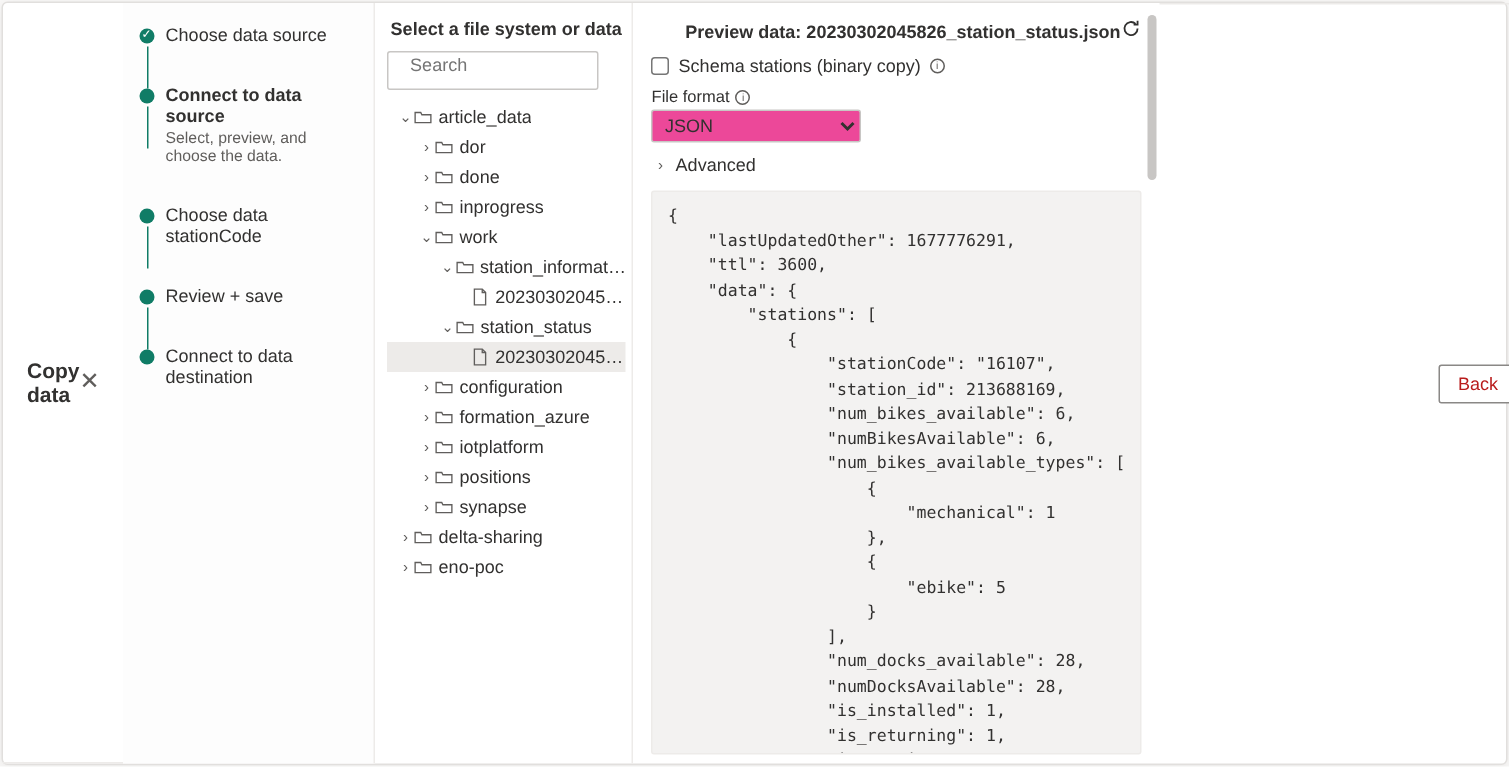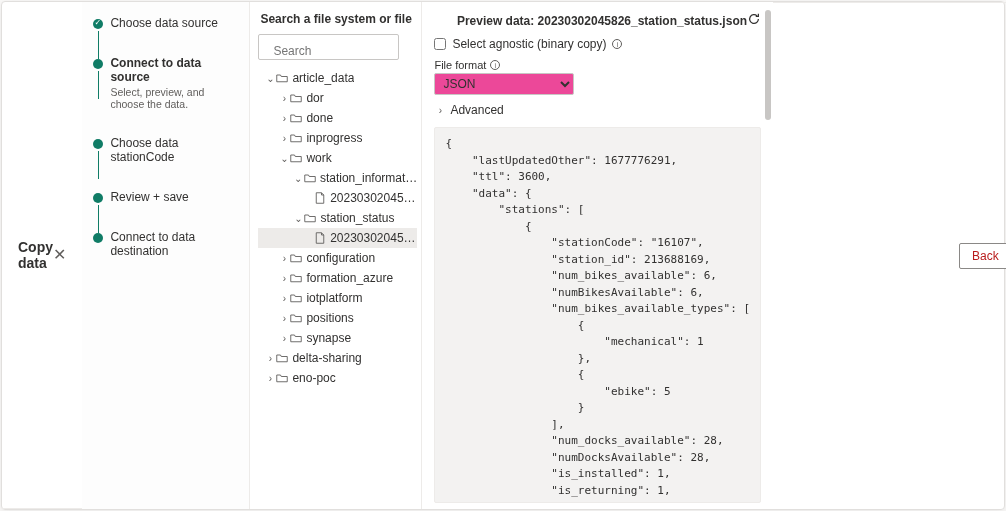--- a/index.html
+++ b/index.html
@@ -109,21 +109,21 @@
     overflow:hidden;
   }
   .middle-title {
     font-size:12px;
     font-weight:600;
     padding-left:2px;
     margin-bottom:8px;
   }
   .search-box {
     display:flex;
-    align-items:flex-end;
+    align-items:flex-start;
     gap:6px;
     border:1px solid #c8c6c4;
     border-radius:2px;
     height:26px;
     padding:0 6px;
     margin-right:22px;
     margin-bottom:8px;
   }
   .search-box svg { width:12px; height:12px; color:#605e5c; }
   .search-box input {
@@ -299,21 +299,21 @@
         </div>
         <div class="step">
           <div class="step-label">Review + save</div>
         </div>
         <div class="step">
           <div class="step-label">Connect to data destination</div>
         </div>
       </div>
 
     <div class="middle">
-      <div class="middle-title">Search a file system or file</div>
+      <div class="middle-title">Select a file system or data</div>
       <div class="search-box">
         <svg viewBox="0 0 16 16" fill="none" stroke="currentColor" stroke-width="1.5">
             <circle cx="7" cy="7" r="5"></circle>
             <line x1="11" y1="11" x2="15" y2="15"></line>
           </svg>
         <input type="text" placeholder="Search" style="">
       </div>
       <div class="tree" id="tree">
           <div class="tree-row" style="padding-left: 6px;">
             <span class="tw">⌄</span>
@@ -440,21 +440,21 @@
         <div class="refresh">
           <svg viewBox="0 0 16 16" fill="none" stroke="currentColor" stroke-width="1.4">
               <path d="M13 8a5 5 0 1 1-1.5-3.5"></path>
               <polyline points="13 2 13 5 10 5"></polyline>
             </svg>
         </div>
       </div>
 
       <div class="schema-row">
         <input type="checkbox" style="">
-        <span>Select agnostic (binary copy)</span>
+        <span>Schema stations (binary copy)</span>
         <span class="info">i</span>
       </div>
 
       <div class="field-label">
         <span>File format</span>
         <span class="info">i</span>
       </div>
       <select class="select">
         <option>JSON</option>
       </select>

